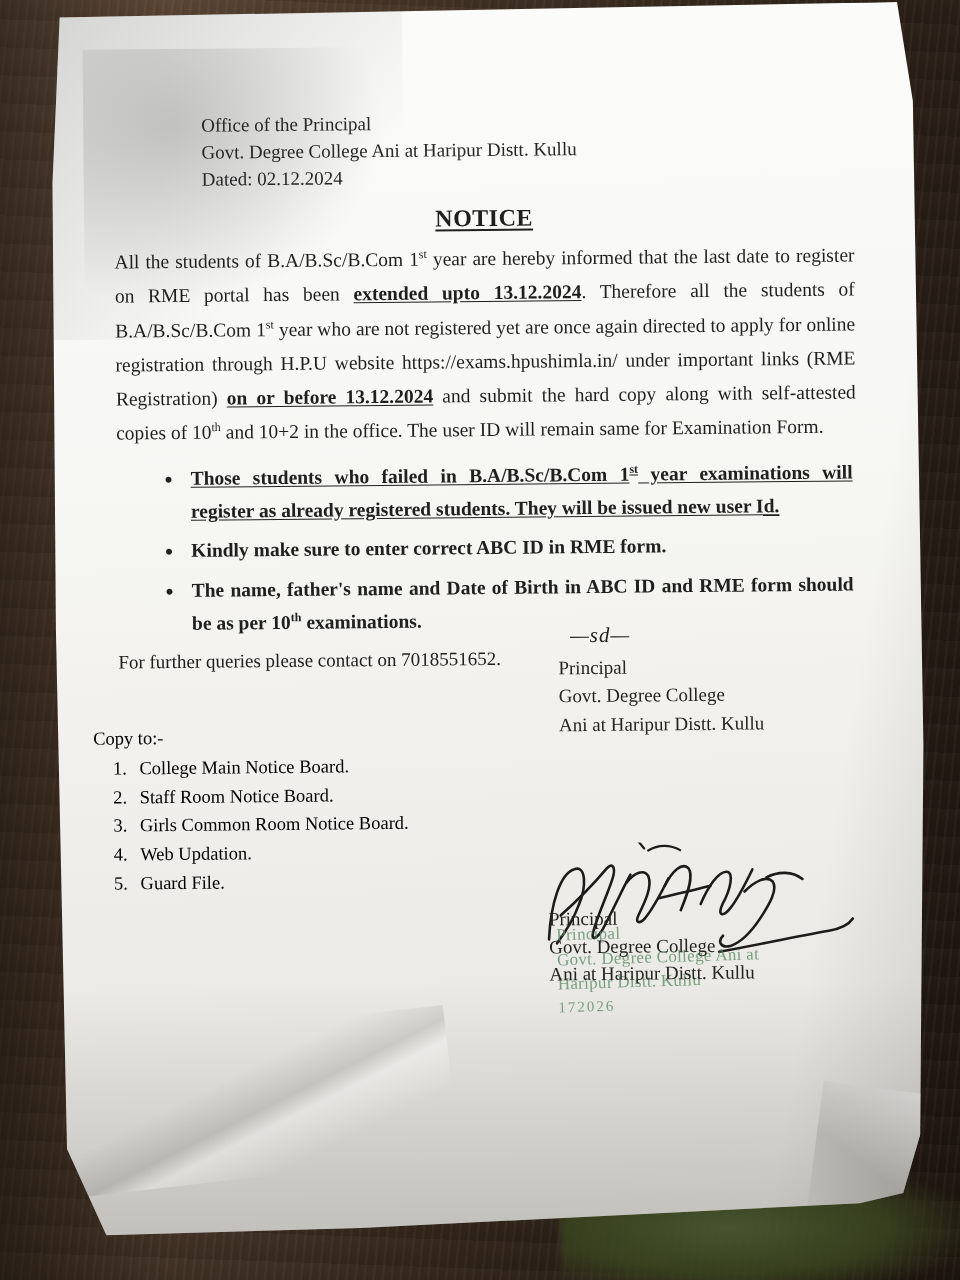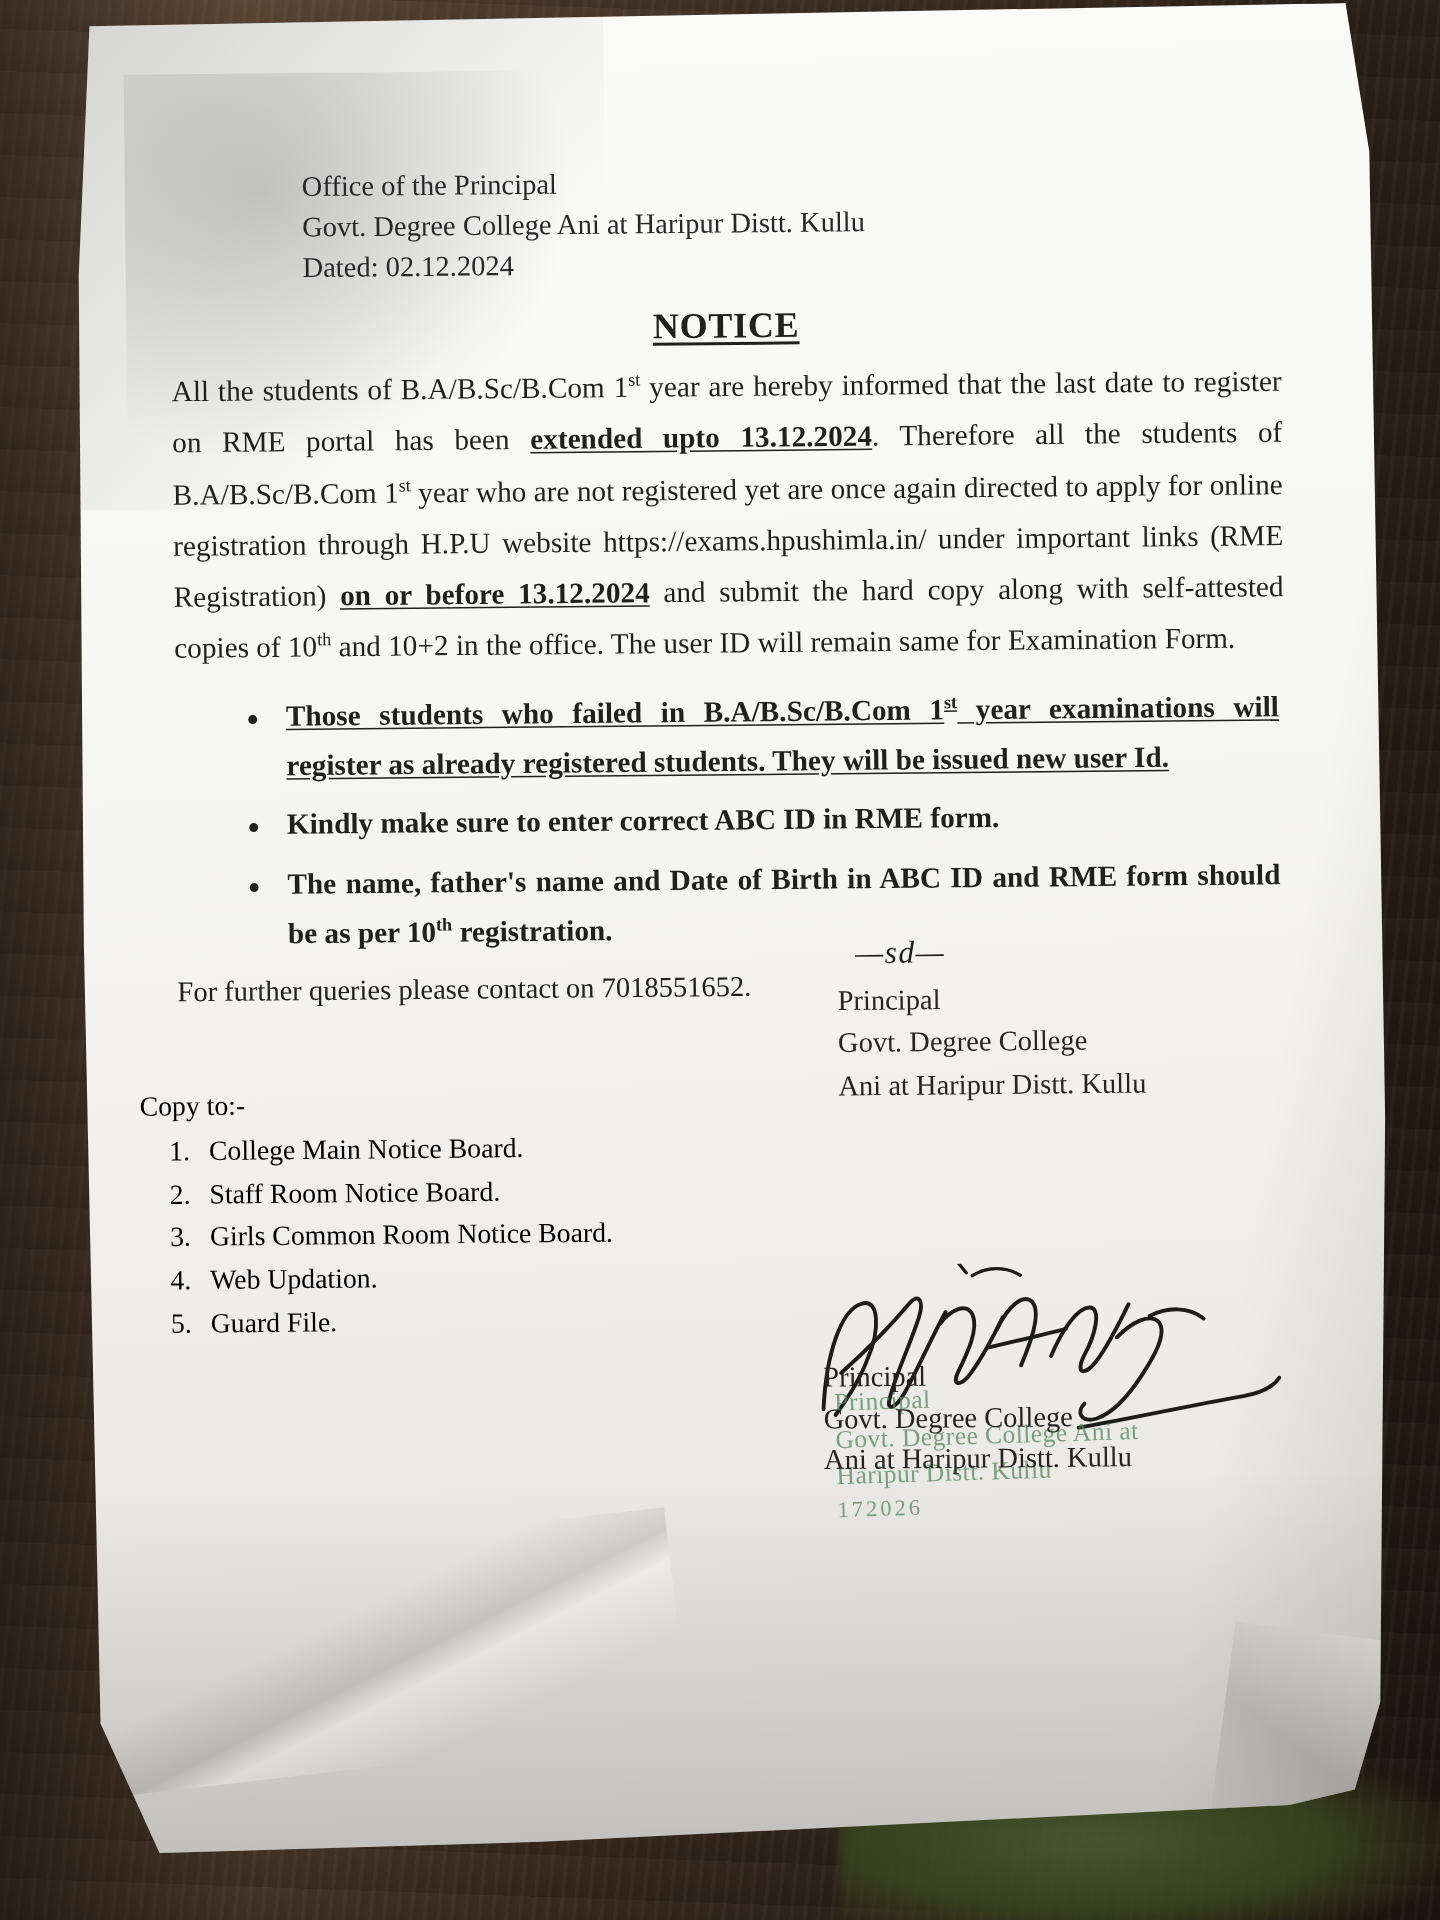--- a/index.html
+++ b/index.html
@@ -253,21 +253,21 @@
         <div>Dated: 02.12.2024</div>
       </div>
 
       <h1 class="notice-title">NOTICE</h1>
 
       <p class="body-para"><span>All the students of B.A/B.Sc/B.Com 1</span><sup>st</sup><span> year are hereby informed that the last date to register on RME portal has been </span><span class="bu">extended upto 13.12.2024</span><span>. Therefore all the students of B.A/B.Sc/B.Com 1</span><sup>st</sup><span> year who are not registered yet are once again directed to apply for online registration through H.P.U website https://exams.hpushimla.in/ under important links (RME Registration) </span><span class="bu">on or before 13.12.2024</span><span> and submit the hard copy along with self-attested copies of 10</span><sup>th</sup><span> and 10+2 in the office. The user ID will remain same for Examination Form.</span></p>
 
       <ul class="bullets">
         <li><span class="u">Those students who failed in B.A/B.Sc/B.Com 1</span><sup class="u">st</sup><span class="u"> year examinations will register as already registered students. They will be issued new user Id.</span></li>
         <li><span>Kindly make sure to enter correct ABC ID in RME form.</span></li>
-        <li><span>The name, father's name and Date of Birth in ABC ID and RME form should be as per 10</span><sup>th</sup><span> registration.</span></li>
+        <li><span>The name, father's name and Date of Birth in ABC ID and RME form should be as per 10</span><sup>th</sup><span> examinations.</span></li>
       </ul>
 
       <p class="contact">For further queries please contact on 7018551652.</p>
     </div>
 
     <div id="sign-block">
       <div id="sd-mark">—sd—</div>
       <div>Principal</div>
       <div>Govt. Degree College</div>
       <div>Ani at Haripur Distt. Kullu</div>

